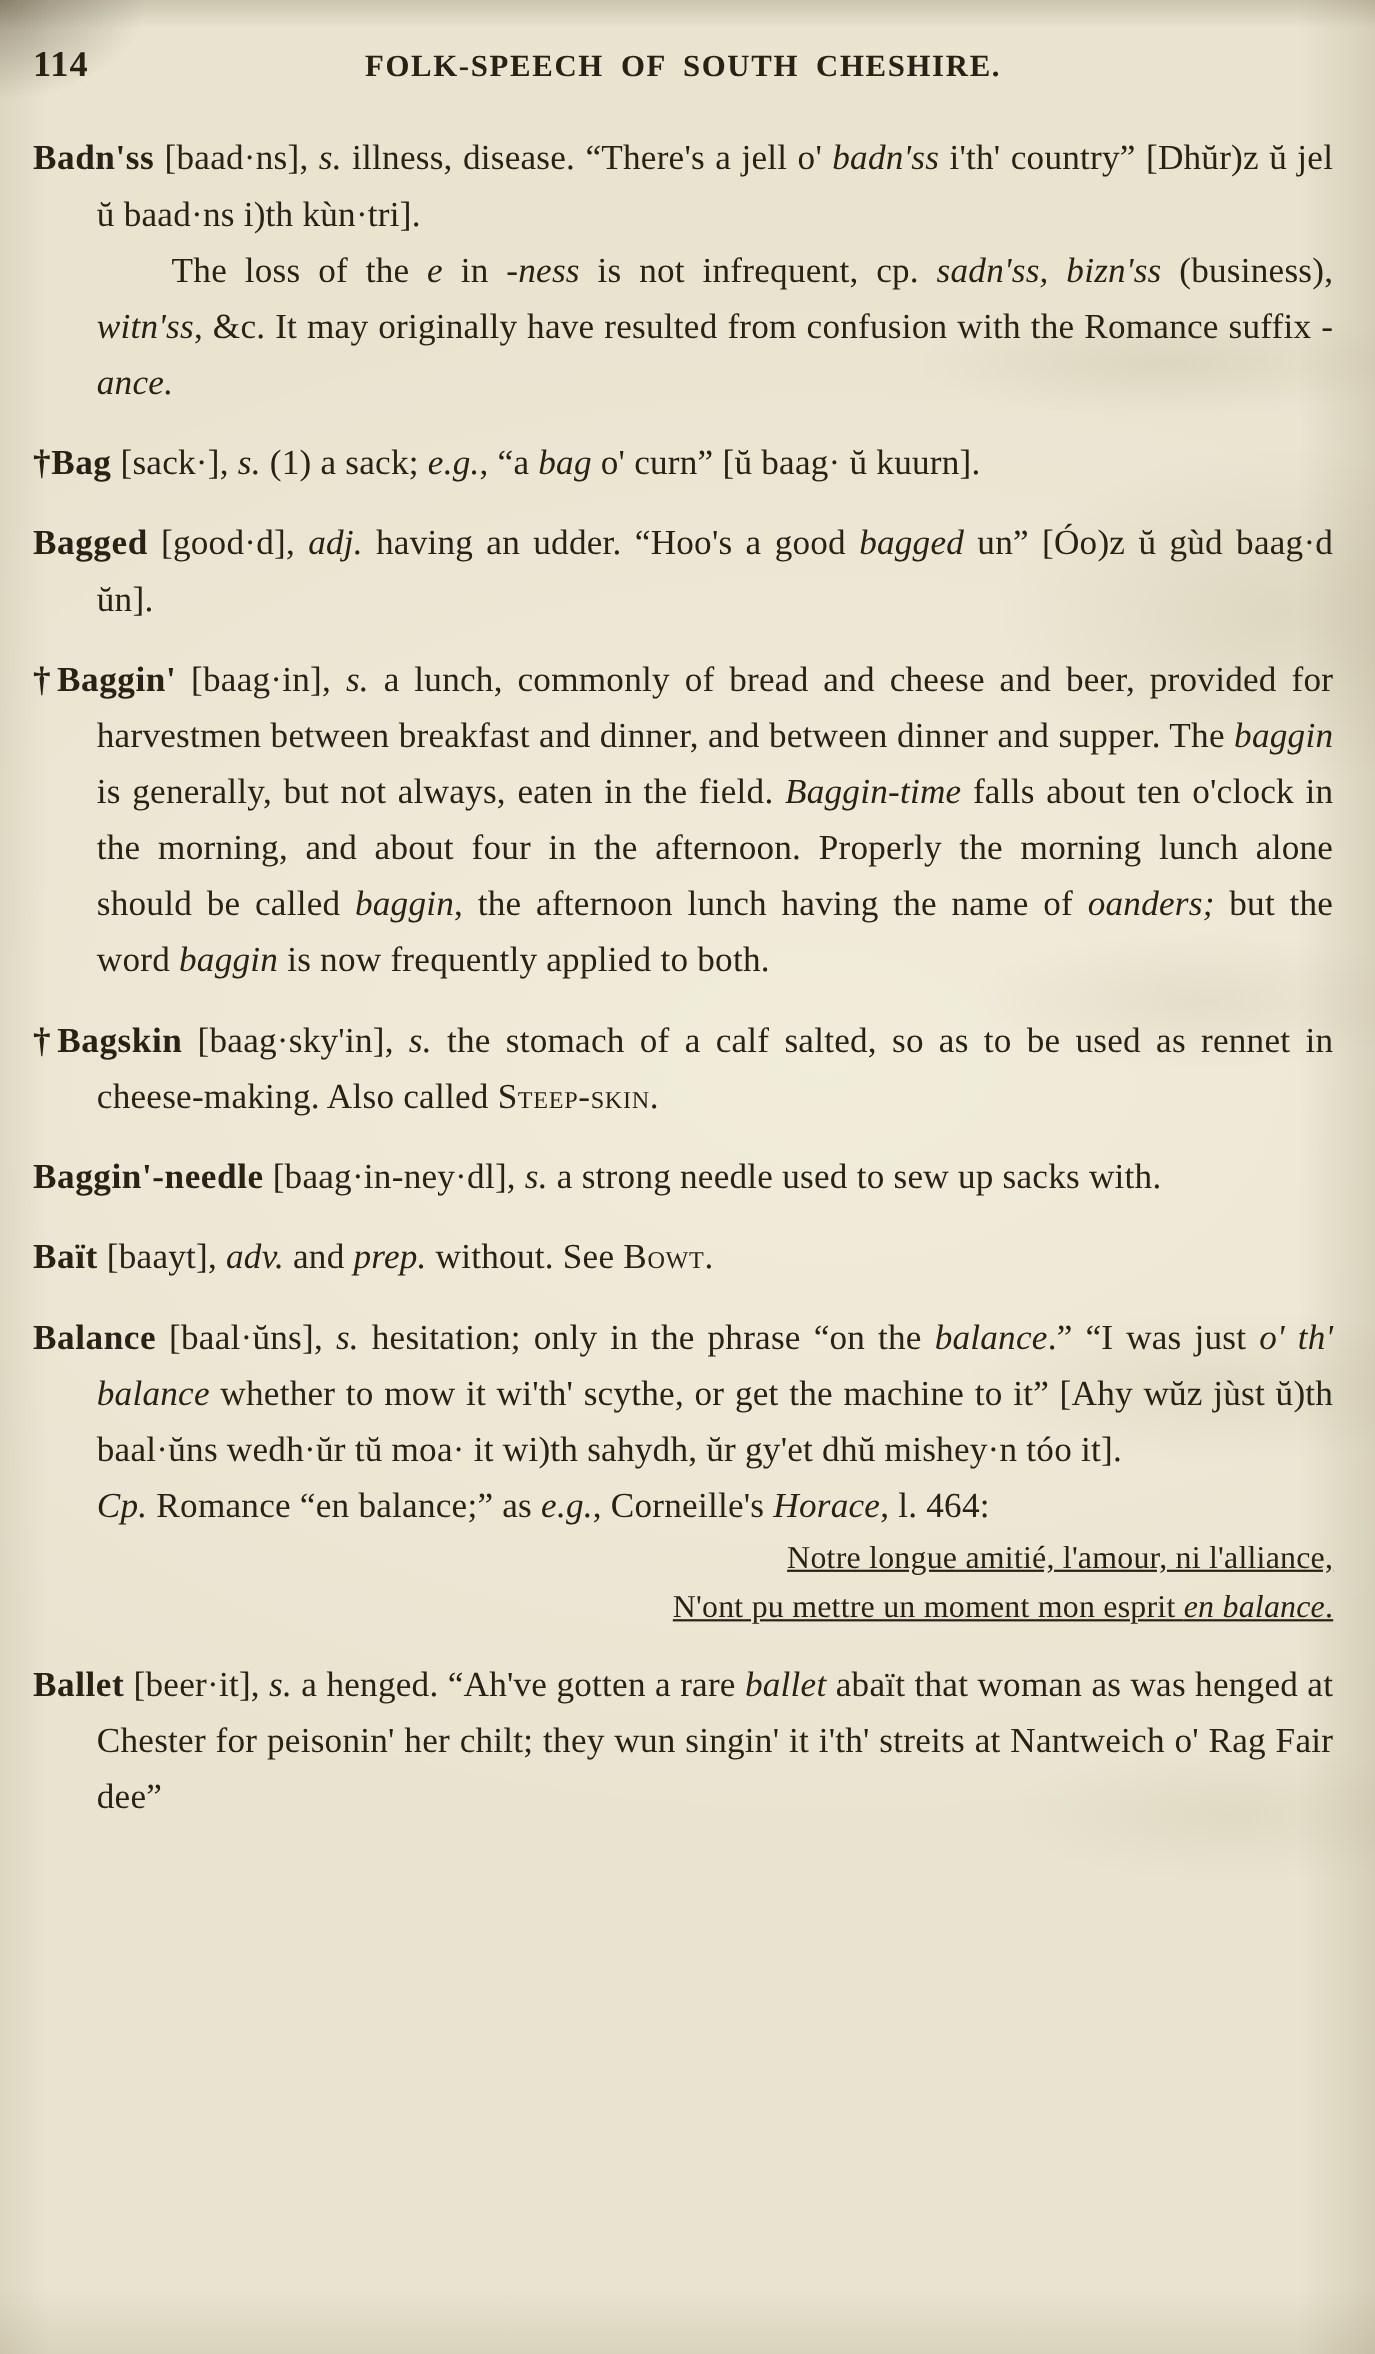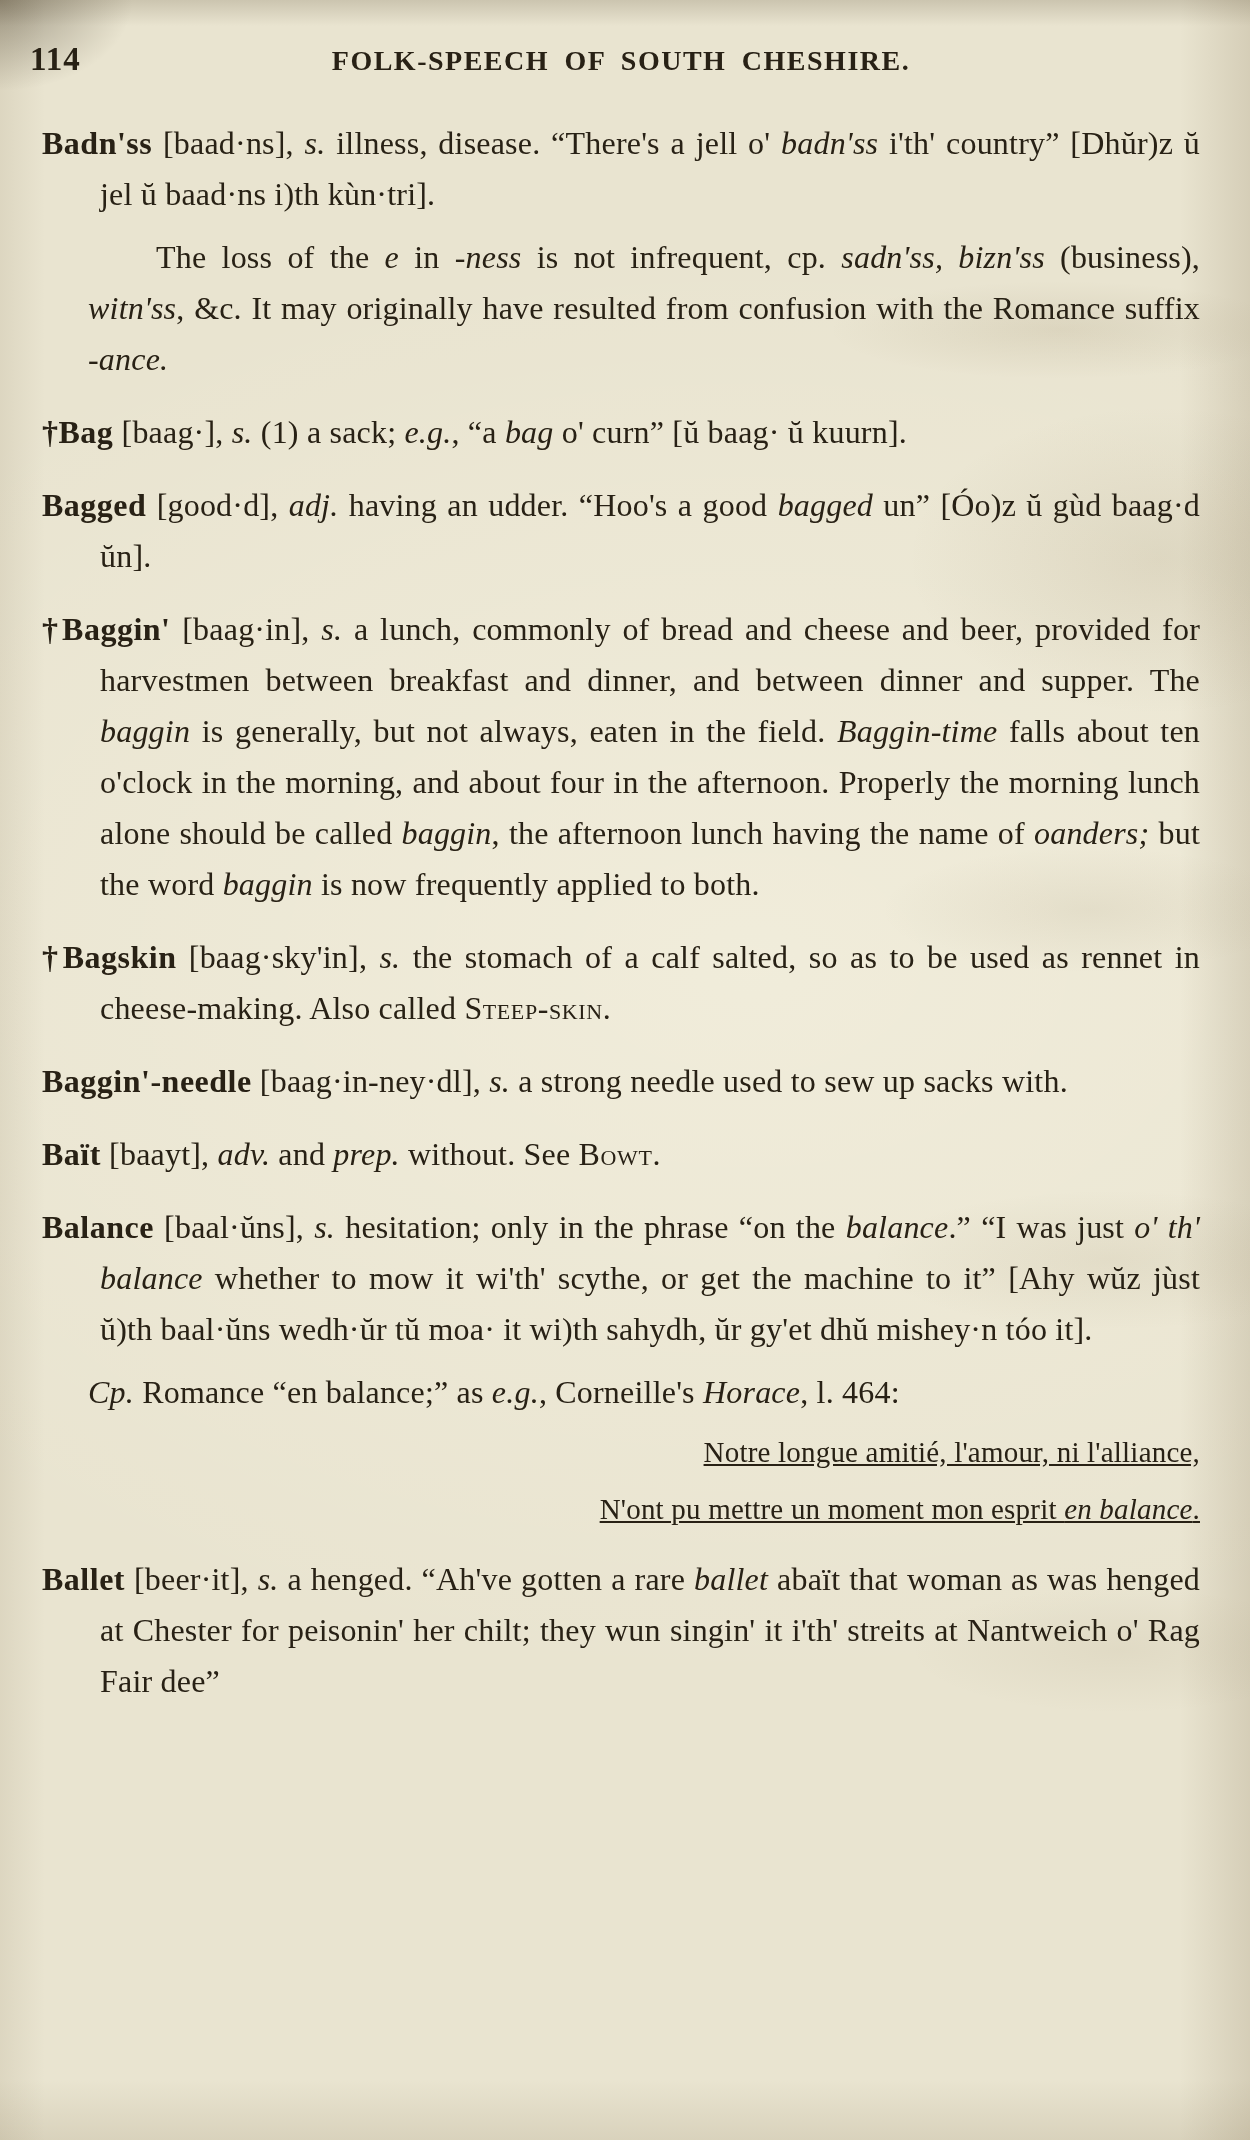--- a/index.html
+++ b/index.html
@@ -37,21 +37,21 @@
     display:grid;grid-template-columns:1fr auto 1fr;align-items:baseline;
     margin:0 0 32px 0;
   }
   .page-num{font-weight:700;font-size:33px;justify-self:start;letter-spacing:1px;}
   .running-title{
     font-weight:700;font-size:28px;justify-self:center;
     letter-spacing:1.5px;word-spacing:7px;
   }
   .entries{position:relative;}
   .entry{margin:0 0 22px 0;}
-  .para{margin:12px;text-align:justify;letter-spacing:.2px;}
+  .para{margin:0;text-align:justify;letter-spacing:.2px;}
   .para.lead{padding-left:58px;text-indent:-58px;}
   .para.note{margin-left:58px;text-indent:68px;}
   .para.cont{margin-left:58px;}
   .para.verse{
     margin-left:175px;text-align:right;text-indent:0;
     font-size:29px;line-height:45px;text-decoration:underline;
   }
   .seg-b{font-weight:700;letter-spacing:.5px;}
   .seg-i{font-style:italic;}
   .seg-sc{font-variant-caps:small-caps;letter-spacing:.6px;}
@@ -67,21 +67,21 @@
     <span class="running-title">FOLK-SPEECH OF SOUTH CHESHIRE.</span>
     <span></span>
   </header>
 
   <main class="entries">
       <article class="entry">
         <p class="para lead"><span class="seg-b">Badn'ss</span><span> [baad·ns], </span><span class="seg-i">s.</span><span> illness, disease.  “There's a jell o' </span><span class="seg-i">badn'ss</span><span> i'th' country” [Dhŭr)z ŭ jel ŭ baad·ns i)th kùn·tri].</span></p>
         <p class="para note"><span>The loss of the </span><span class="seg-i">e</span><span> in </span><span class="seg-i">-ness</span><span> is not infrequent, cp. </span><span class="seg-i">sadn'ss, bizn'ss</span><span> (business), </span><span class="seg-i">witn'ss</span><span>, &amp;c.  It may originally have resulted from confusion with the Romance suffix </span><span class="seg-i">-ance.</span></p>
       </article>
       <article class="entry">
-        <p class="para lead"><span class="seg-b">†Bag</span><span> [baag·], </span><span class="seg-i">s.</span><span> (1) a sack; </span><span class="seg-i">e.g.</span><span>, “a </span><span class="seg-i">bag</span><span> o' curn” [ŭ baag· ŭ kuurn].</span></p>
+        <p class="para lead"><span class="seg-b">†Bag</span><span> [sack·], </span><span class="seg-i">s.</span><span> (1) a sack; </span><span class="seg-i">e.g.</span><span>, “a </span><span class="seg-i">bag</span><span> o' curn” [ŭ baag· ŭ kuurn].</span></p>
       </article>
       <article class="entry">
         <p class="para lead"><span class="seg-b">Bagged</span><span> [good·d], </span><span class="seg-i">adj.</span><span> having an udder.  “Hoo's a good </span><span class="seg-i">bagged</span><span> un” [Óo)z ŭ gùd baag·d ŭn].</span></p>
       </article>
       <article class="entry">
         <p class="para lead"><span class="seg-b">†Baggin'</span><span> [baag·in], </span><span class="seg-i">s.</span><span> a lunch, commonly of bread and cheese and beer, provided for harvestmen between breakfast and dinner, and between dinner and supper.  The </span><span class="seg-i">baggin</span><span> is generally, but not always, eaten in the field.  </span><span class="seg-i">Baggin-time</span><span> falls about ten o'clock in the morning, and about four in the afternoon.  Properly the morning lunch alone should be called </span><span class="seg-i">baggin</span><span>, the afternoon lunch having the name of </span><span class="seg-i">oanders;</span><span> but the word </span><span class="seg-i">baggin</span><span> is now frequently applied to both.</span></p>
       </article>
       <article class="entry">
         <p class="para lead"><span class="seg-b">†Bagskin</span><span> [baag·sky'in], </span><span class="seg-i">s.</span><span> the stomach of a calf salted, so as to be used as rennet in cheese-making.  Also called </span><span class="seg-sc">Steep-skin</span><span>.</span></p>
       </article>

